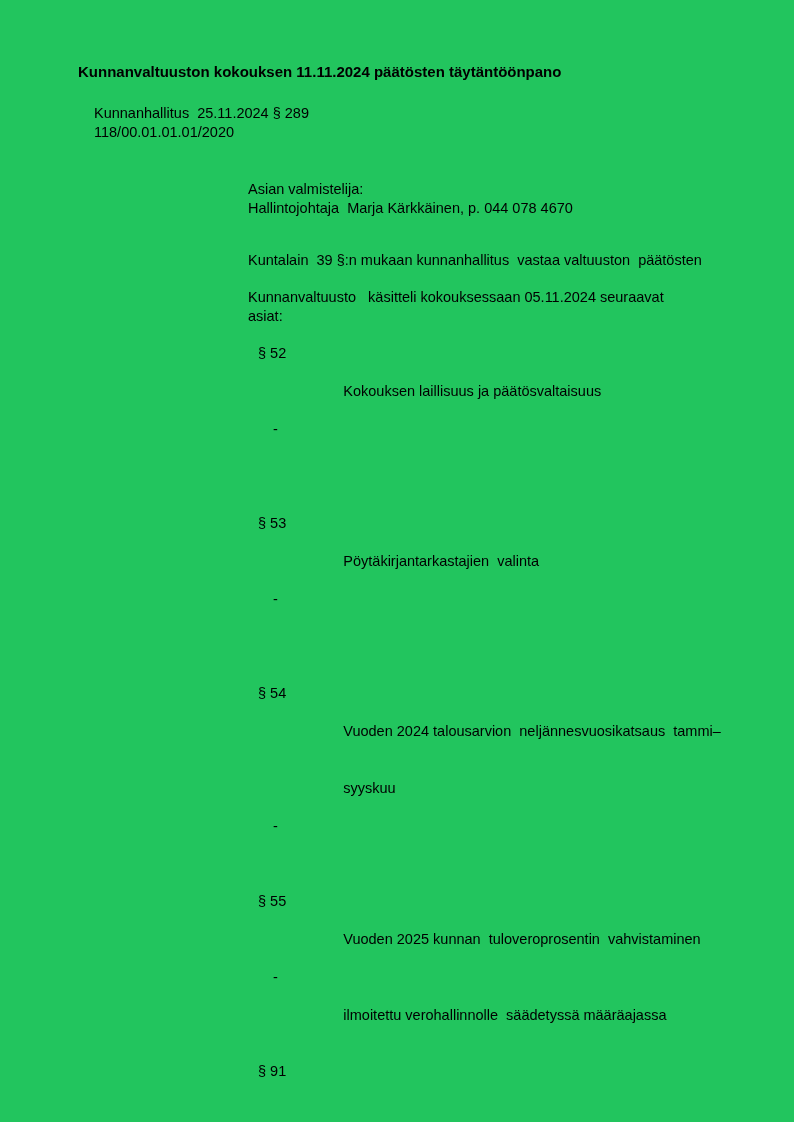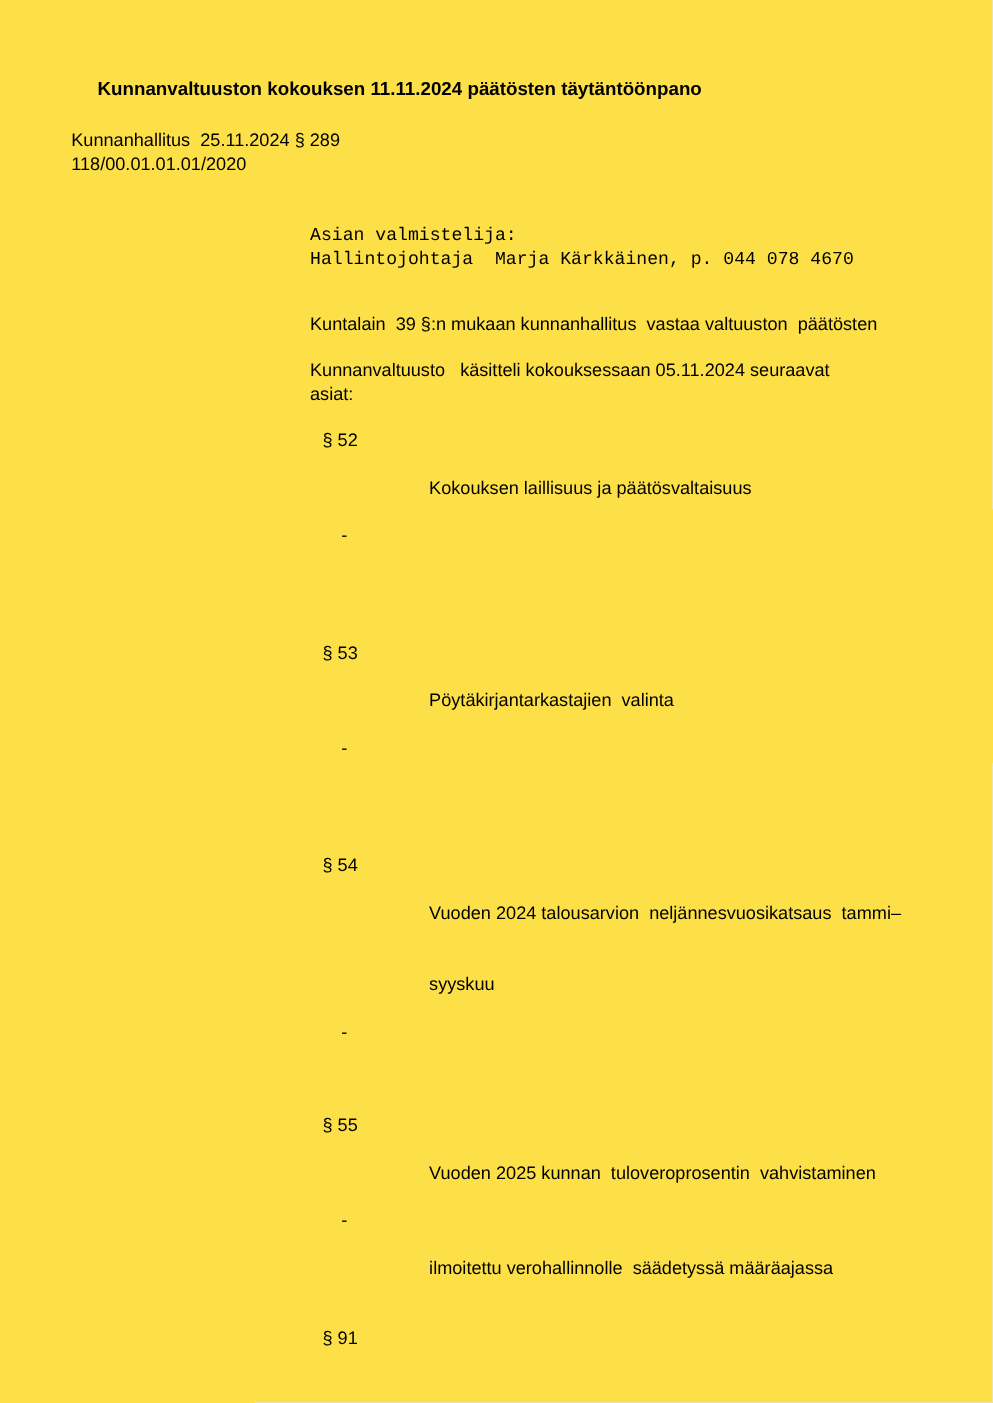--- a/index.html
+++ b/index.html
@@ -5,42 +5,42 @@
   html, body {
     margin: 0;
     padding: 0;
     background: #e8e8e8;
   }
   .page {
     position: relative;
     width: 794px;
     height: 1122px;
     margin: 0 auto;
-    background: #fde047;
+    background: #22c55e;
     color: #000000;
     font-family: "Liberation Sans", sans-serif;
     font-size: 14.5px;
     line-height: 19px;
     overflow: hidden;
   }
   .pre { white-space: pre; }
   .doc-title {
     margin: 62px 60px 0 78px;
     font-size: 15px;
     font-weight: 700;
     white-space: pre;
   }
   .meta-block {
-    margin: 23px 0 0 57px;
+    margin: 23px 0 0 94px;
   }
   .body-block {
     margin-left: 248px;
     margin-right: 56px;
   }
-  .preparer-block { margin-top: 38px; font-family: Liberation Mono, monospace; }
+  .preparer-block { margin-top: 38px; }
   .law-block      { margin-top: 33px; }
   .intro-block    { margin-top: 18px; }
   .items-block    { margin-top: 0; }
   .item { margin-top: 18px; }
   .row {
     position: relative;
     padding-left: 55px;
     white-space: pre;
   }
   .sec {

